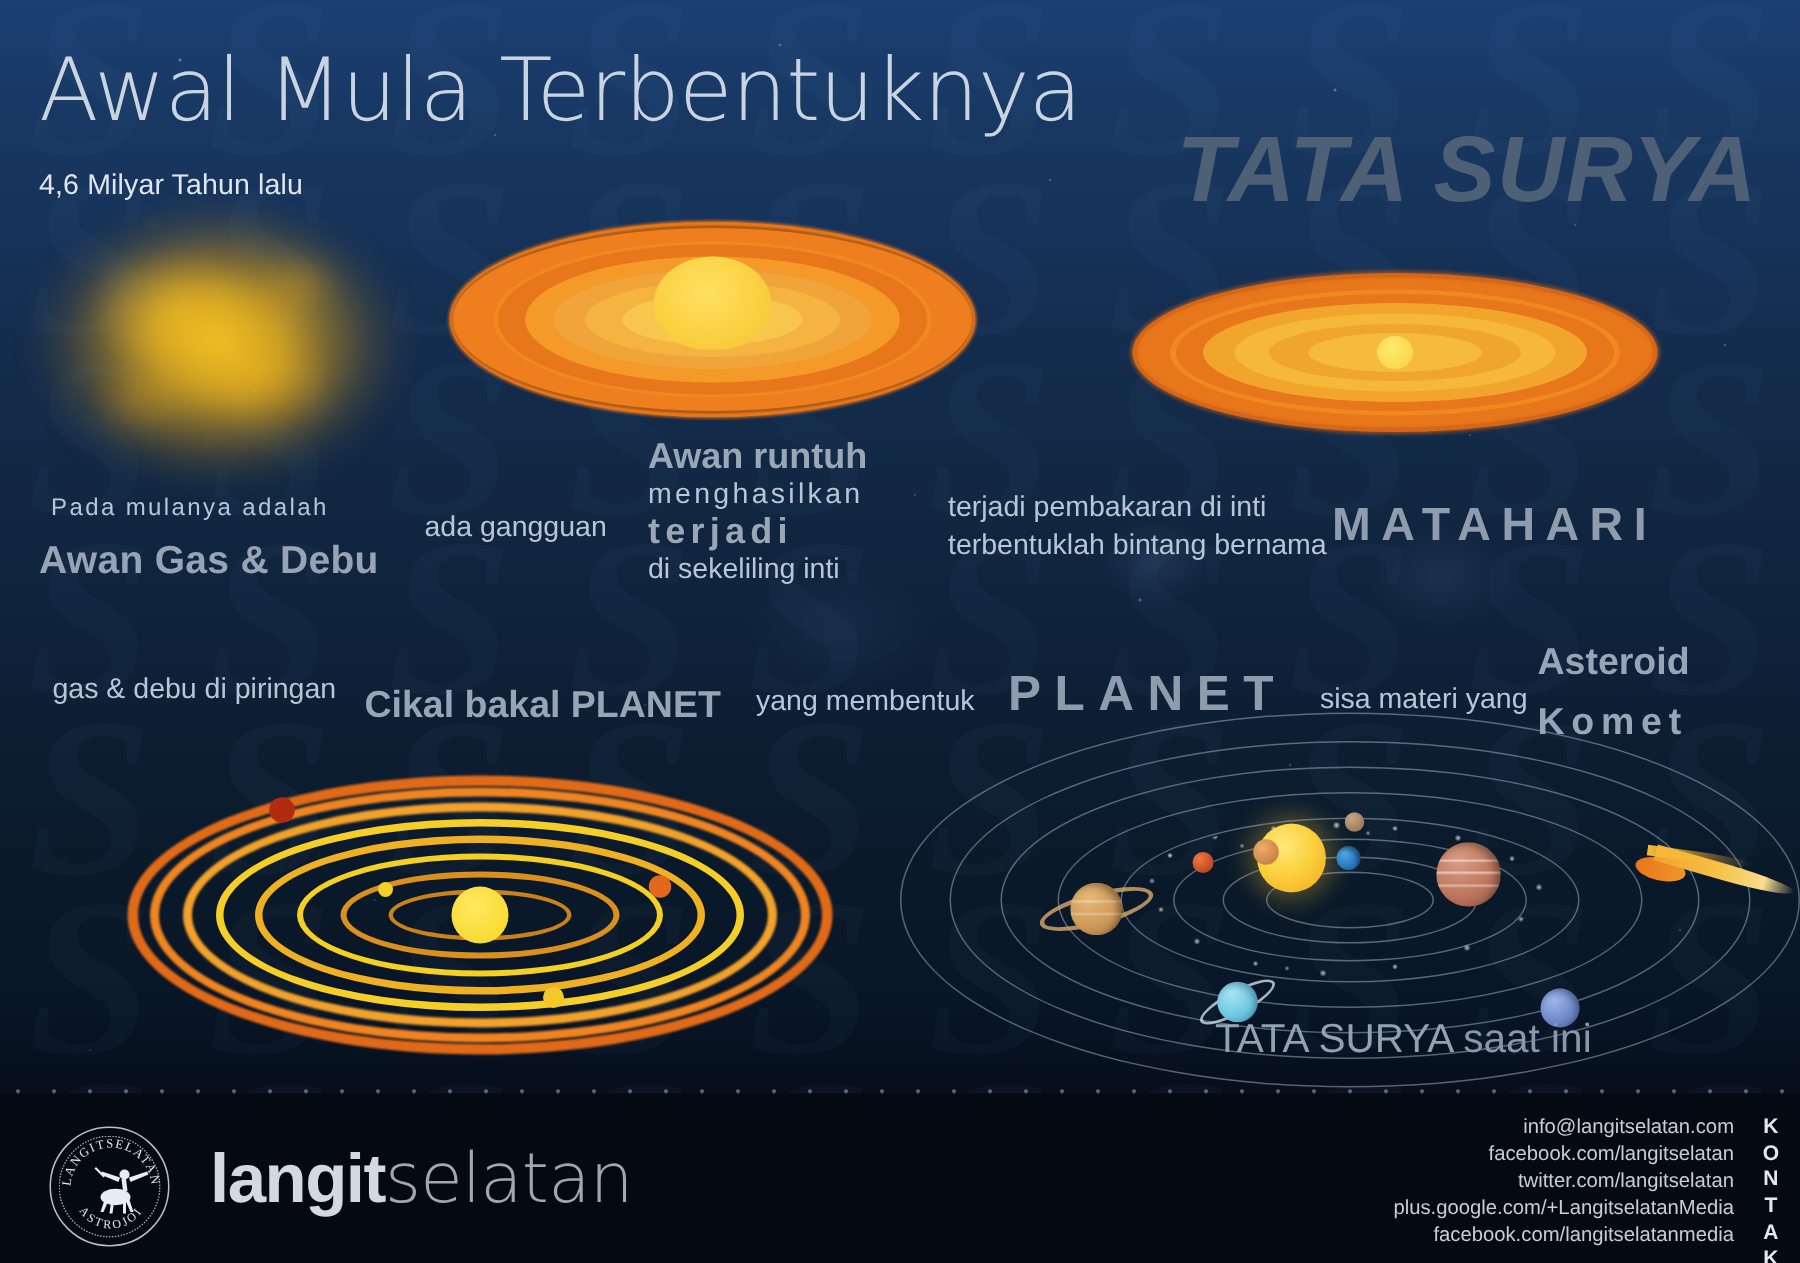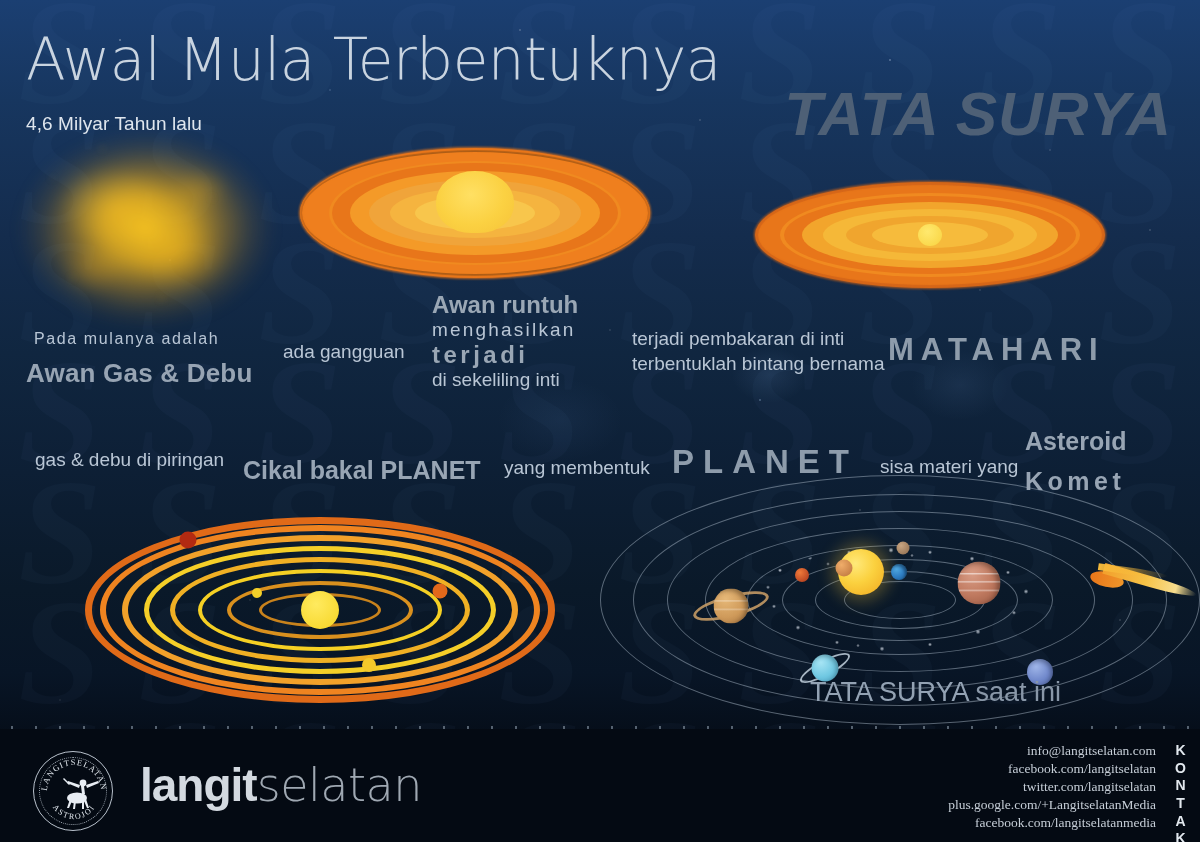--- a/index.html
+++ b/index.html
@@ -158,21 +158,21 @@
   .logo-seal .inner {
     position:absolute; inset:5px; border-radius:50%;
     border:1px dotted rgba(215,225,235,.75);
   }
   .brand { position:absolute; left:140px; top:762px; font-size:46px; line-height:1; }
   .brand .a { font-weight:700; color:#d3d9e0; letter-spacing:-1px; }
   .brand .b { font-weight:300; color:#9fa8b2; letter-spacing:-.5px;
               font-family:"DejaVu Sans", sans-serif; }
   .contacts {
     position:absolute; right:44px; top:742px; text-align:right;
-    font-size:13.5px; color:#c6ced7; line-height:1.34;font-family:Liberation Serif, serif;
+    font-size:13.5px; color:#c6ced7; line-height:1.34;
   }
   .kontak {
     position:absolute; right:13px; top:742px;
     font-size:14px; font-weight:700; color:#e2e8ee; letter-spacing:1px;
     line-height:1.26; text-align:center;
   }
 </style>
 </head>
 <body>
 

